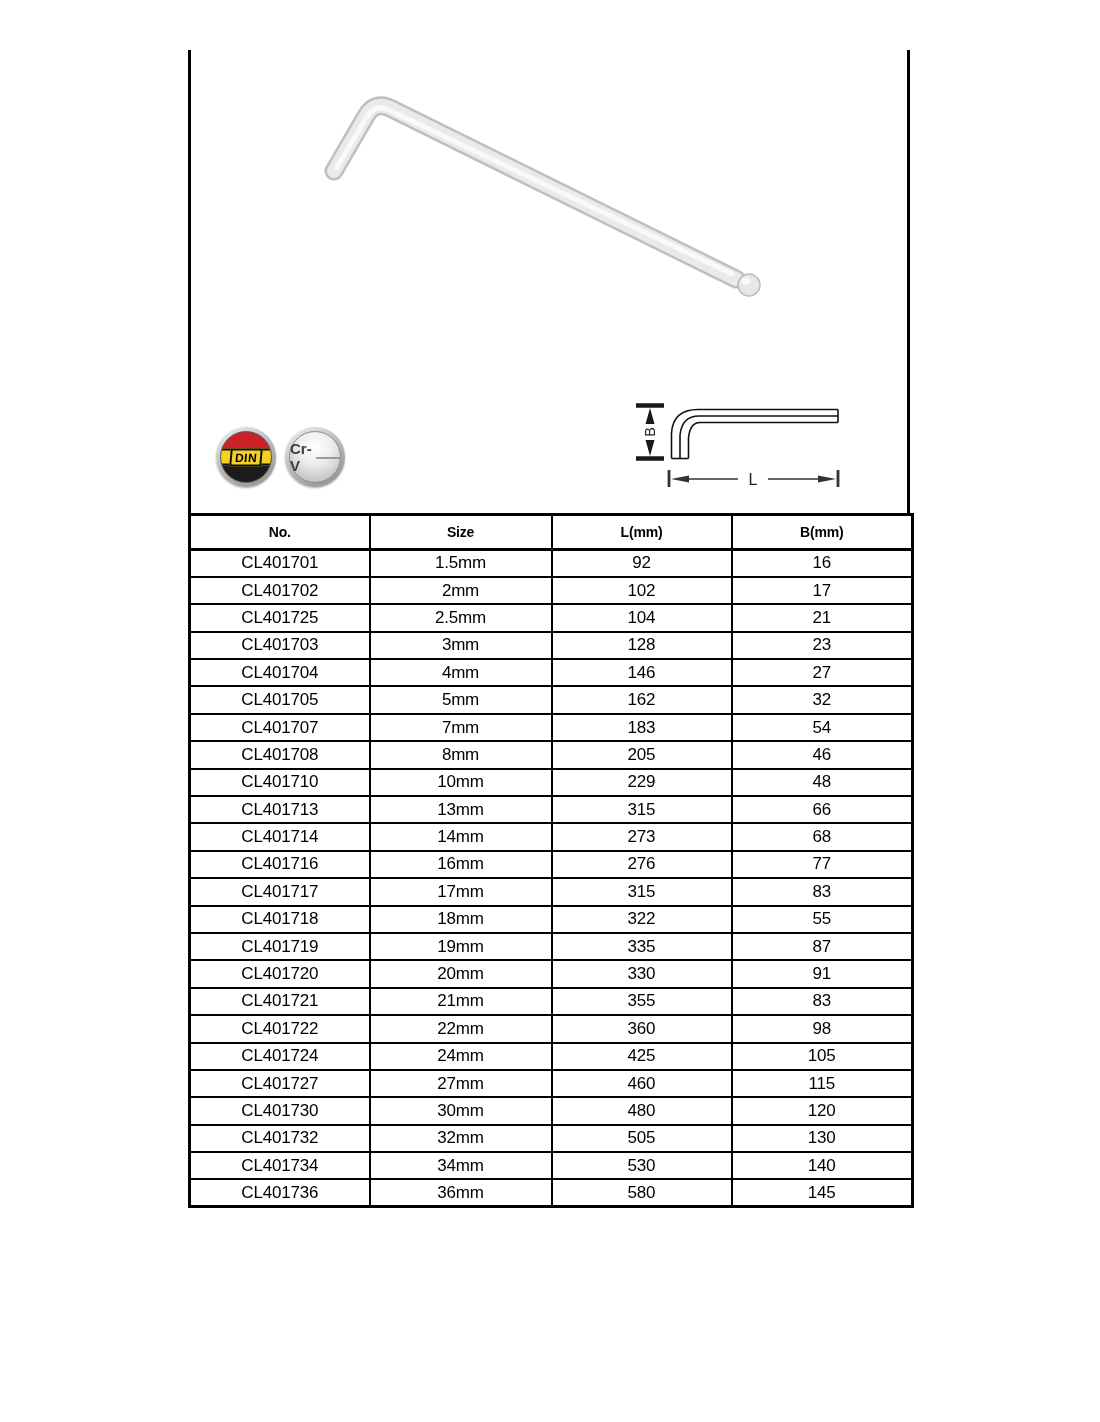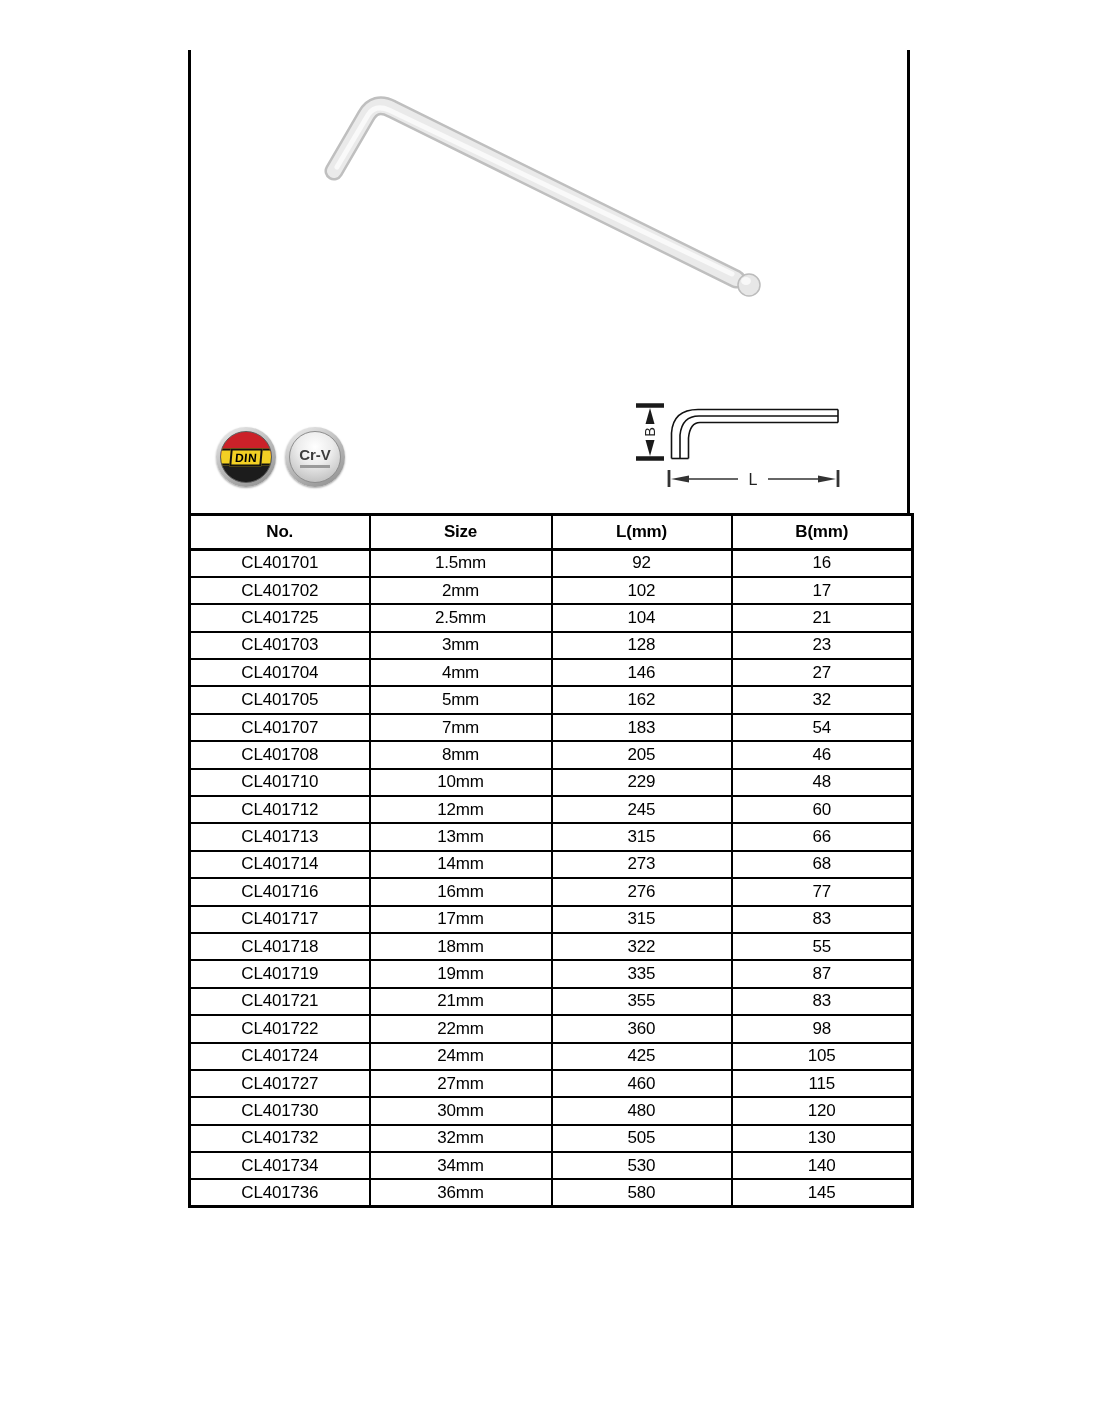--- a/index.html
+++ b/index.html
@@ -37,38 +37,38 @@
     display:flex; align-items:center; justify-content:center;
   }
   .din-box {
     display:inline-block; background:#f2d024; border:2px solid #101010;
     font-size:12px; line-height:12px; font-weight:bold; letter-spacing:.5px;
     padding:1px 3px; color:#000; transform:skewX(-5deg);
   }
   .crv-core {
     width:52px; height:52px; border-radius:50%; border:1px solid #8e8e8e;
     background:radial-gradient(circle at 50% 30%, #ffffff 0%, #ececec 40%, #c4c4c4 80%, #ababab 100%);
-    display:flex; flex-direction:column; align-items:center; justify-content:center;
+    display:flex; flex-direction:row; align-items:center; justify-content:center;
     color:#3d3d3d; font-weight:bold; font-size:15px;
   }
   .crv-underline { width:30px; height:2.5px; background:#9a9a9a; margin-top:2px; }
 
   
   .dim-diagram { position:absolute; left:608px; top:392px; width:265px; height:102px; }
   .dim-diagram text { font-family:"Liberation Sans", sans-serif; fill:#222; }
 
   
   .spec-table {
     position:absolute; left:188px; top:513px; width:723px;
     border-collapse:collapse; table-layout:fixed; background:#fff;
     border:3.5px solid #000;
   }
   .spec-table th {
     border:2.5px solid #000; border-top:3.5px solid #000; border-bottom:3.5px solid #000;
-    height:35px; font-size:17px; font-weight:bold; text-align:center; padding:0;
+    height:35px; font-size:14px; font-weight:bold; text-align:center; padding:0;
     letter-spacing:-0.2px;
   }
   .spec-table td {
     border:2px solid #000; height:27.4px; font-size:17px; text-align:center;
     padding:0; letter-spacing:-0.2px;
   }
 </style>
 </head>
 <body>
 
@@ -194,26 +194,20 @@
           <td>205</td>
           <td>46</td>
         </tr>
         <tr>
           <td>CL401710</td>
           <td>10mm</td>
           <td>229</td>
           <td>48</td>
         </tr>
         <tr>
-          <td>CL401712</td>
-          <td>12mm</td>
-          <td>245</td>
-          <td>60</td>
-        </tr>
-        <tr>
           <td>CL401713</td>
           <td>13mm</td>
           <td>315</td>
           <td>66</td>
         </tr>
         <tr>
           <td>CL401714</td>
           <td>14mm</td>
           <td>273</td>
           <td>68</td>
@@ -236,20 +230,26 @@
           <td>322</td>
           <td>55</td>
         </tr>
         <tr>
           <td>CL401719</td>
           <td>19mm</td>
           <td>335</td>
           <td>87</td>
         </tr>
         <tr>
+          <td>CL401720</td>
+          <td>20mm</td>
+          <td>330</td>
+          <td>91</td>
+        </tr>
+        <tr>
           <td>CL401721</td>
           <td>21mm</td>
           <td>355</td>
           <td>83</td>
         </tr>
         <tr>
           <td>CL401722</td>
           <td>22mm</td>
           <td>360</td>
           <td>98</td>

